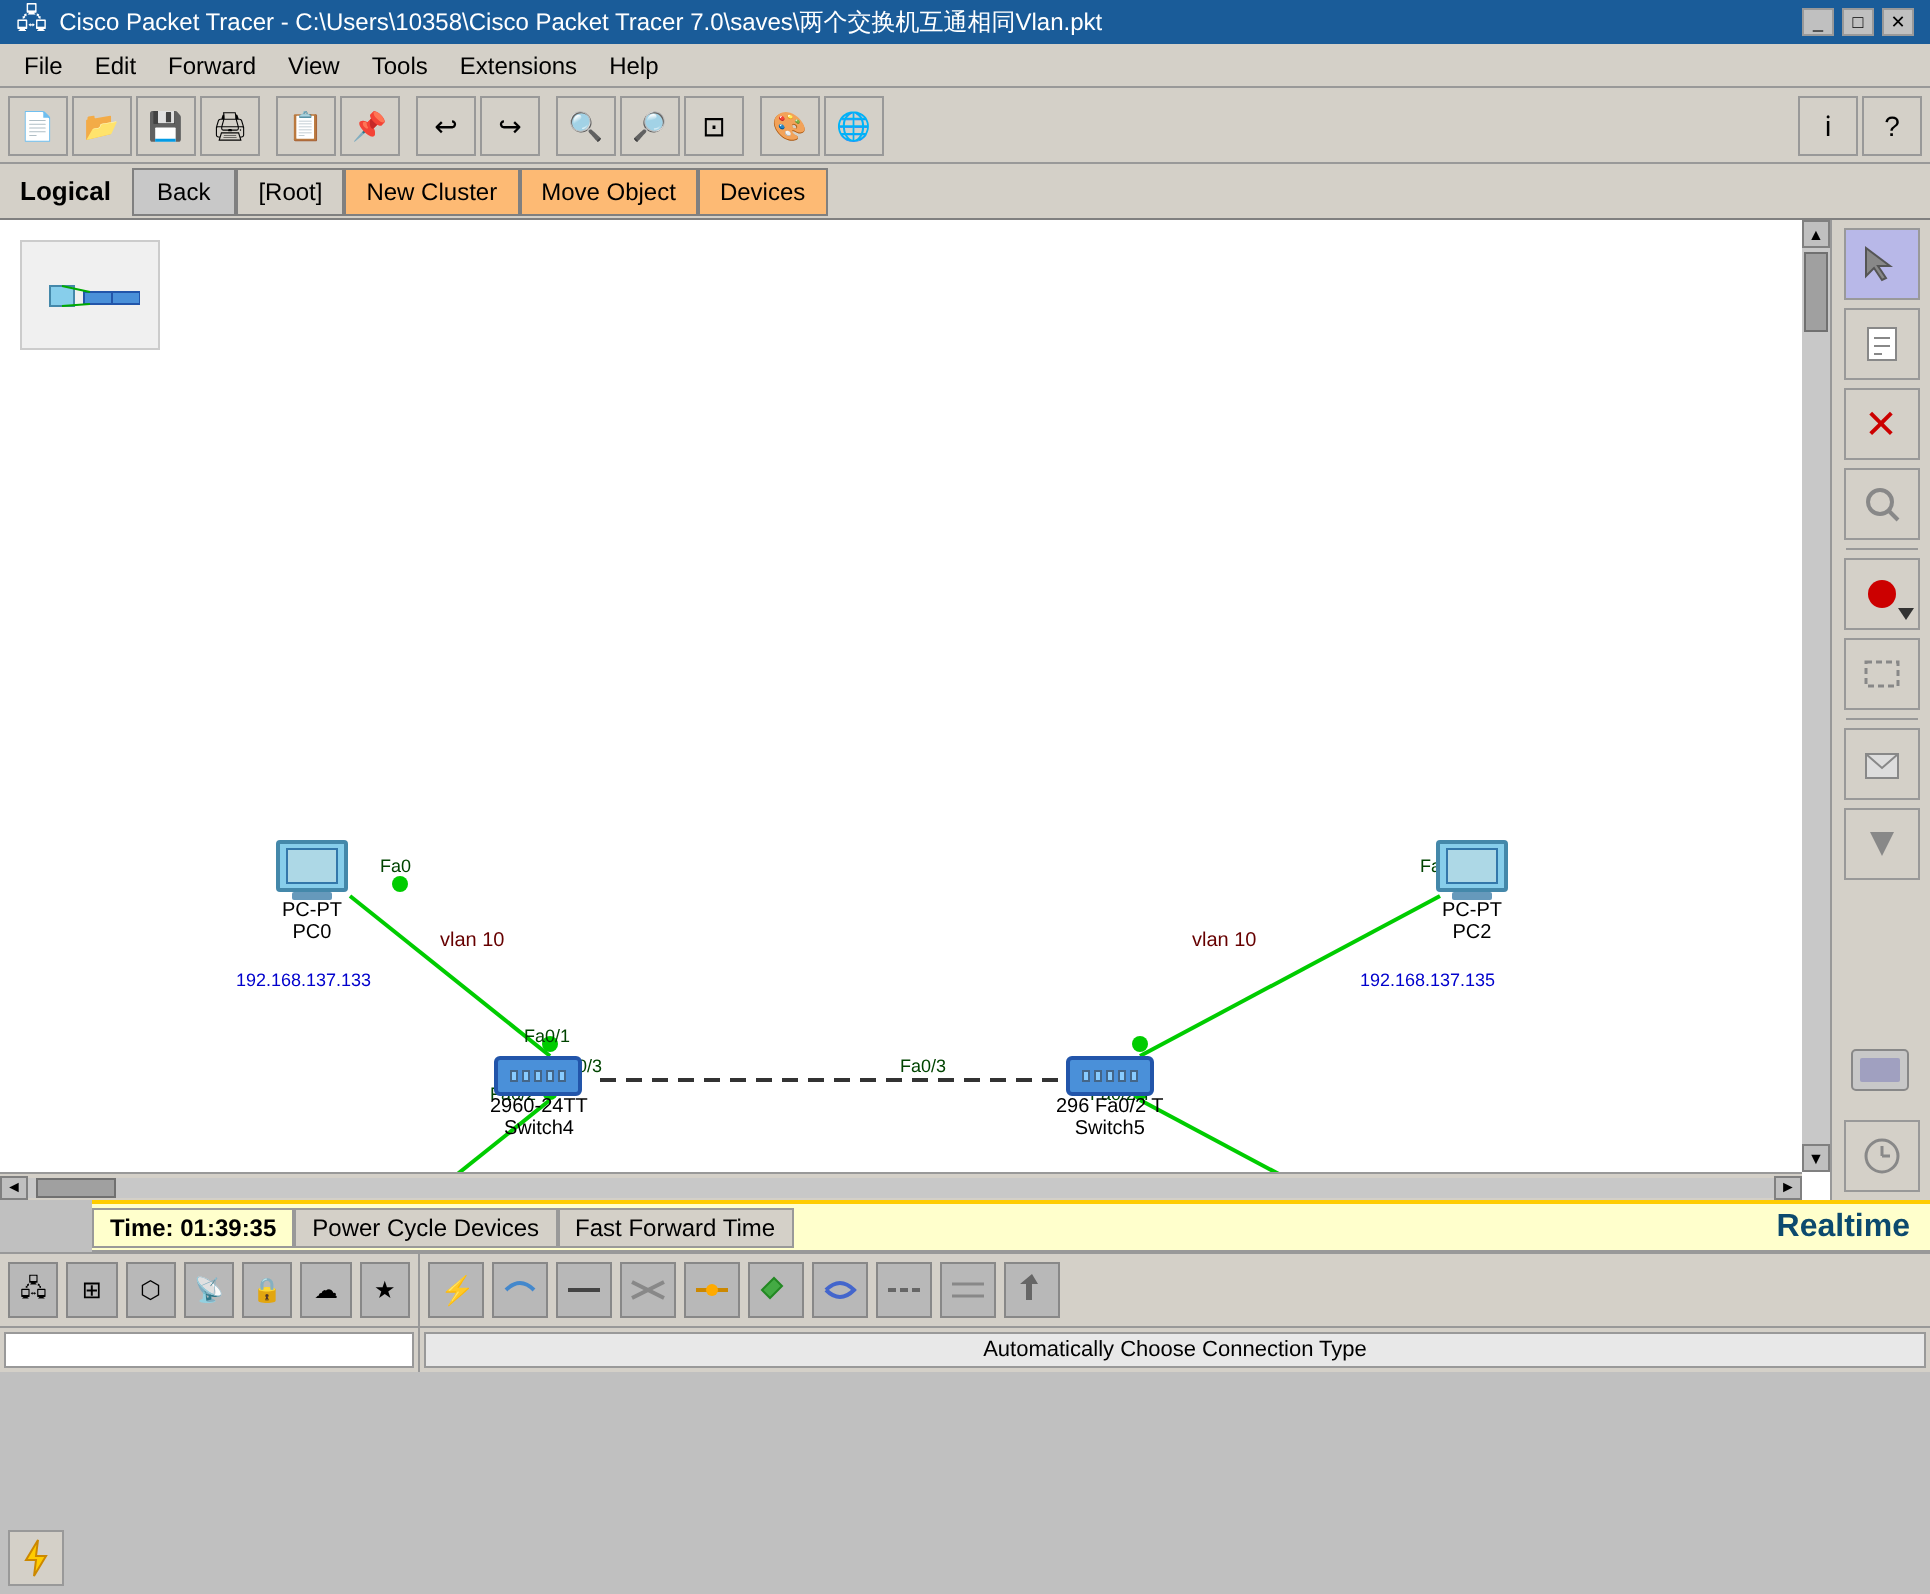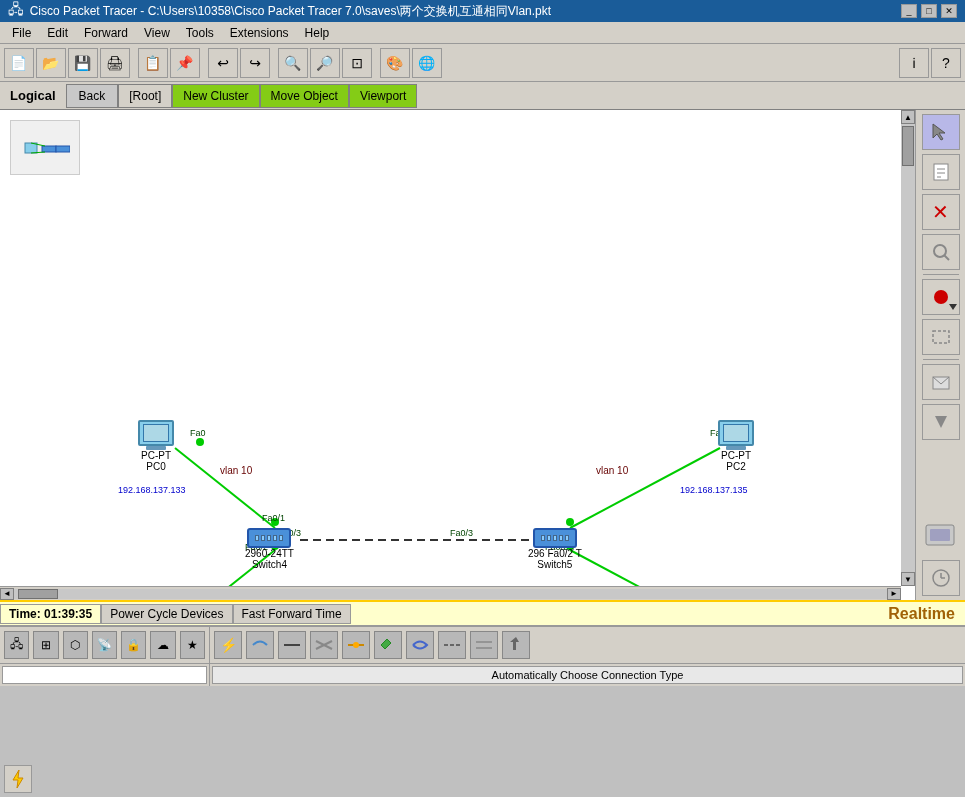--- a/index.html
+++ b/index.html
@@ -84,21 +84,21 @@
       display: flex; align-items: center;
       background: #d4d0c8;
     }
     #logicalbar .action-btn {
       border: 1px solid #808080;
       padding: 2px 10px;
       font-size: 12px;
       height: 24px;
       display: flex; align-items: center;
       cursor: pointer;
-      background: #84cc16;
+      background: #fdba74;
       text-align: right;
     }
     #logicalbar .env-label {
       border: 1px solid #808080;
       padding: 2px 10px;
       font-size: 12px;
       height: 24px;
       display: flex; align-items: center;
       background: #d4d0c8;
       margin-left: auto;
@@ -157,41 +157,42 @@
     }
 
     
     #statusbar {
       background: #ffffcc;
       height: 26px;
       display: flex;
       align-items: center;
       border-top: 2px solid #ffcc00;
       border-bottom: 1px solid #999;
+      margin-left: 46px;
     }
     .time-display {
       border: 1px solid #999;
       padding: 2px 8px;
       font-size: 12px;
       font-weight: bold;
       background: #ffffcc;
     }
     .status-btn {
       border: 1px solid #999;
       padding: 2px 8px;
       font-size: 12px;
       cursor: pointer;
       background: #d4d0c8;
     }
     .realtime-label {
       margin-left: auto;
       font-size: 16px;
       font-weight: bold;
       padding-right: 10px;
-      color: #a16207;
+      color: #0c4a6e;
     }
 
     
     #device-bar {
       height: 60px;
       background: #d4d0c8;
       border-top: 1px solid #999;
       display: flex;
     }
     #device-categories {
@@ -393,21 +394,21 @@
     <div class="tb-btn">?</div>
   </div>
 </div>
 
 <div id="logicalbar">
   <span class="logical-label">Logical</span>
   <div class="nav-btn">Back</div>
   <div class="root-label">[Root]</div>
   <div class="action-btn">New Cluster</div>
   <div class="action-btn">Move Object</div>
-  <div class="action-btn">Viewport</div>
+  <div class="action-btn">Devices</div>
 </div>
 
 <div id="main-area" style="display:flex; height:490px;">
 
   <div id="canvas" style="flex:1; background:white; position:relative; overflow:hidden;">
 
     <svg id="network-svg">
 
       <line x1="175" y1="338" x2="275" y2="418" stroke="#00cc00" stroke-width="2"></line>
 

